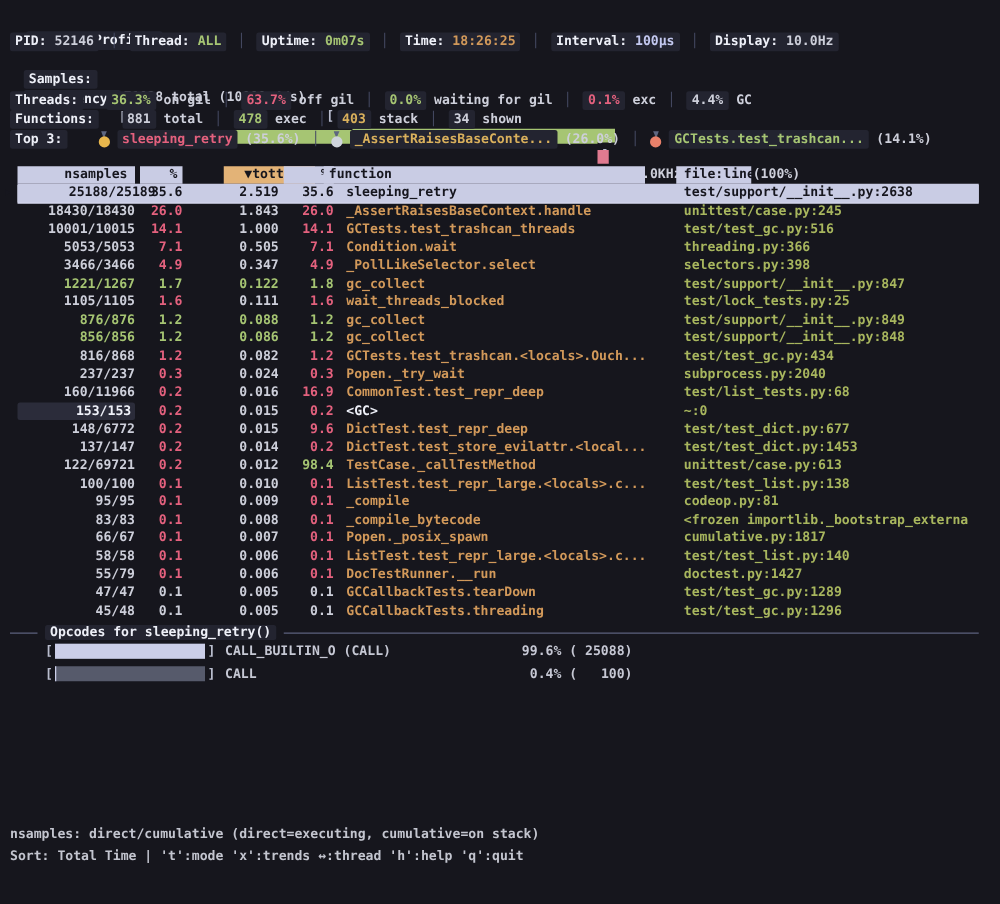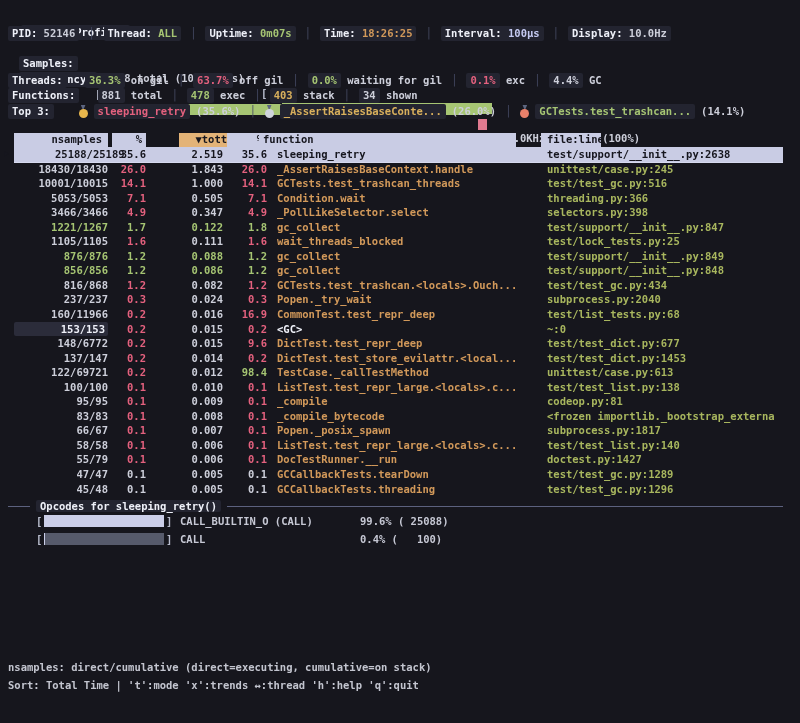--- a/index.html
+++ b/index.html
@@ -85,21 +85,21 @@
   
   #opcodes-header{position:absolute;left:8px;top:499px;width:775px;height:14px;display:flex;align-items:center;}
   .hline{height:0;border-top:1.5px solid var(--line);}
   #opcodes-header .hline.short{width:22px;margin-right:6px;}
   #opcodes-header .hline.long{flex:1;margin-left:6px;}
   .oprow{position:absolute;left:0;width:800px;height:14px;line-height:14px;white-space:pre;}
   .optrack{position:absolute;left:44px;top:1px;width:120px;height:12px;background:var(--track);}
   .opfill{position:absolute;left:0;top:0;height:12px;background:#cbcee8;}
   .opbr{position:absolute;color:#b9bdce;}
   .opname{position:absolute;left:180px;color:var(--fg2);}
-  .opstat{position:absolute;left:360px;width:146px;text-align:left;color:var(--fg2);}
+  .opstat{position:absolute;left:360px;width:146px;text-align:right;color:var(--fg2);}
   
   .footer-line{position:absolute;left:8px;color:#c3c5cf;white-space:pre;}
 </style>
 </head>
 <body>
 
 <div class="line" style="top:10px;left:8px;">
   <span class="chip c-white">Tachyon Profiler</span>
 </div>
 
@@ -151,21 +151,21 @@
       <div class="row"><span class="col-ns c-fg">816/868</span><span class="col-p1 c-red">1.2</span><span class="col-tot c-fg">0.082</span><span class="col-p2 c-red">1.2</span><span class="col-fn c-orange">GCTests.test_trashcan.&lt;locals&gt;.Ouch...</span><span class="col-file c-file">test/test_gc.py:434</span></div>
       <div class="row"><span class="col-ns c-fg">237/237</span><span class="col-p1 c-red">0.3</span><span class="col-tot c-fg">0.024</span><span class="col-p2 c-red">0.3</span><span class="col-fn c-orange">Popen._try_wait</span><span class="col-file c-file">subprocess.py:2040</span></div>
       <div class="row"><span class="col-ns c-fg">160/11966</span><span class="col-p1 c-red">0.2</span><span class="col-tot c-fg">0.016</span><span class="col-p2 c-red">16.9</span><span class="col-fn c-orange">CommonTest.test_repr_deep</span><span class="col-file c-file">test/list_tests.py:68</span></div>
       <div class="row"><span class="col-ns c-hl">153/153</span><span class="col-p1 c-red">0.2</span><span class="col-tot c-fg">0.015</span><span class="col-p2 c-red">0.2</span><span class="col-fn c-white">&lt;GC&gt;</span><span class="col-file c-file">~:0</span></div>
       <div class="row"><span class="col-ns c-fg">148/6772</span><span class="col-p1 c-red">0.2</span><span class="col-tot c-fg">0.015</span><span class="col-p2 c-red">9.6</span><span class="col-fn c-orange">DictTest.test_repr_deep</span><span class="col-file c-file">test/test_dict.py:677</span></div>
       <div class="row"><span class="col-ns c-fg">137/147</span><span class="col-p1 c-red">0.2</span><span class="col-tot c-fg">0.014</span><span class="col-p2 c-red">0.2</span><span class="col-fn c-orange">DictTest.test_store_evilattr.&lt;local...</span><span class="col-file c-file">test/test_dict.py:1453</span></div>
       <div class="row"><span class="col-ns c-fg">122/69721</span><span class="col-p1 c-red">0.2</span><span class="col-tot c-fg">0.012</span><span class="col-p2 c-green">98.4</span><span class="col-fn c-orange">TestCase._callTestMethod</span><span class="col-file c-file">unittest/case.py:613</span></div>
       <div class="row"><span class="col-ns c-fg">100/100</span><span class="col-p1 c-red">0.1</span><span class="col-tot c-fg">0.010</span><span class="col-p2 c-red">0.1</span><span class="col-fn c-orange">ListTest.test_repr_large.&lt;locals&gt;.c...</span><span class="col-file c-file">test/test_list.py:138</span></div>
       <div class="row"><span class="col-ns c-fg">95/95</span><span class="col-p1 c-red">0.1</span><span class="col-tot c-fg">0.009</span><span class="col-p2 c-red">0.1</span><span class="col-fn c-orange">_compile</span><span class="col-file c-file">codeop.py:81</span></div>
       <div class="row"><span class="col-ns c-fg">83/83</span><span class="col-p1 c-red">0.1</span><span class="col-tot c-fg">0.008</span><span class="col-p2 c-red">0.1</span><span class="col-fn c-orange">_compile_bytecode</span><span class="col-file c-file">&lt;frozen importlib._bootstrap_externa</span></div>
-      <div class="row"><span class="col-ns c-fg">66/67</span><span class="col-p1 c-red">0.1</span><span class="col-tot c-fg">0.007</span><span class="col-p2 c-red">0.1</span><span class="col-fn c-orange">Popen._posix_spawn</span><span class="col-file c-file">subprocess.py:1817</span></div>
+      <div class="row"><span class="col-ns c-fg">66/67</span><span class="col-p1 c-red">0.1</span><span class="col-tot c-fg">0.007</span><span class="col-p2 c-red">0.1</span><span class="col-fn c-orange">Popen._posix_spawn</span><span class="col-file c-file">cumulative.py:1817</span></div>
       <div class="row"><span class="col-ns c-fg">58/58</span><span class="col-p1 c-red">0.1</span><span class="col-tot c-fg">0.006</span><span class="col-p2 c-red">0.1</span><span class="col-fn c-orange">ListTest.test_repr_large.&lt;locals&gt;.c...</span><span class="col-file c-file">test/test_list.py:140</span></div>
       <div class="row"><span class="col-ns c-fg">55/79</span><span class="col-p1 c-red">0.1</span><span class="col-tot c-fg">0.006</span><span class="col-p2 c-red">0.1</span><span class="col-fn c-orange">DocTestRunner.__run</span><span class="col-file c-file">doctest.py:1427</span></div>
       <div class="row"><span class="col-ns c-fg">47/47</span><span class="col-p1 c-fg">0.1</span><span class="col-tot c-fg">0.005</span><span class="col-p2 c-fg">0.1</span><span class="col-fn c-orange">GCCallbackTests.tearDown</span><span class="col-file c-file">test/test_gc.py:1289</span></div>
       <div class="row"><span class="col-ns c-fg">45/48</span><span class="col-p1 c-fg">0.1</span><span class="col-tot c-fg">0.005</span><span class="col-p2 c-fg">0.1</span><span class="col-fn c-orange">GCCallbackTests.threading</span><span class="col-file c-file">test/test_gc.py:1296</span></div>
     </div>
 </div>
 
 <div id="opcodes-header">
   <span class="hline short"></span>
   <span class="chip c-white">Opcodes for sleeping_retry()</span>

